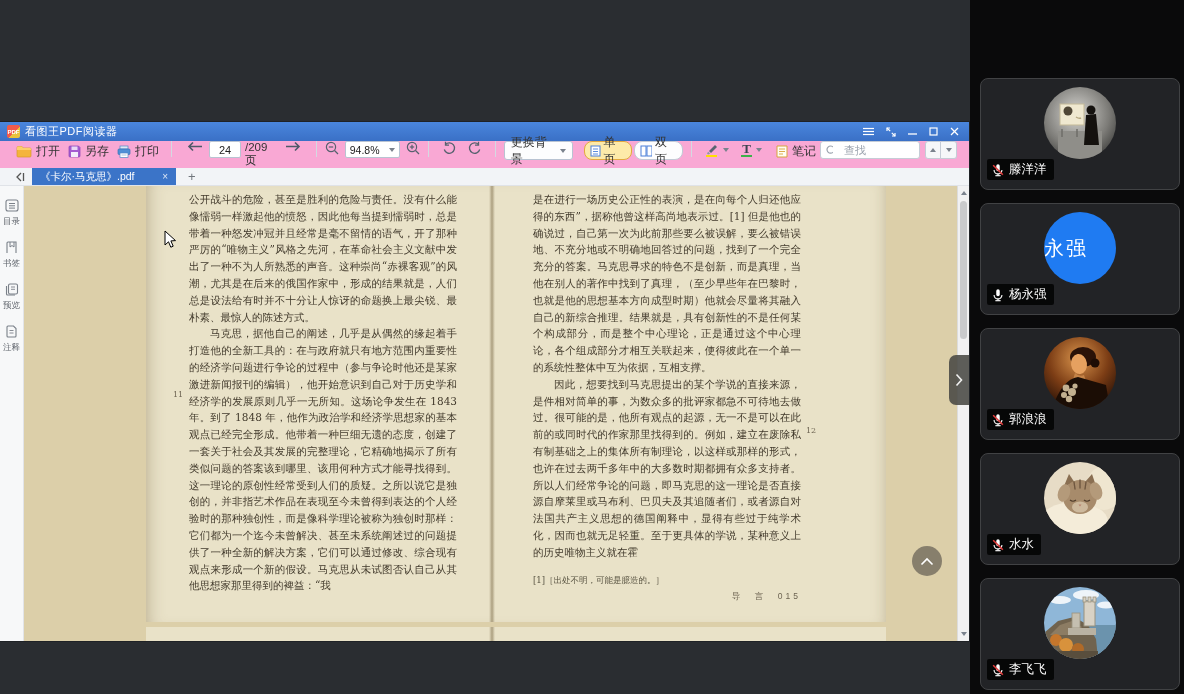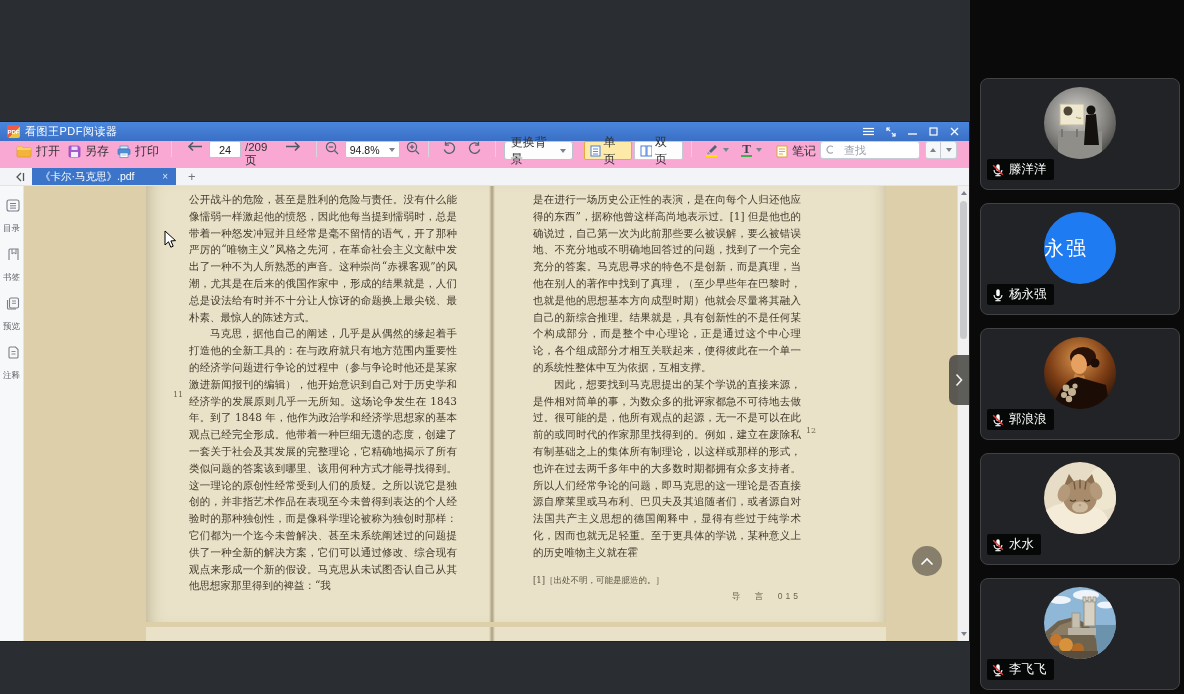--- a/index.html
+++ b/index.html
@@ -24,21 +24,21 @@
             font-size:11px;text-align:center;color:#222;padding:0;}
   .page-total{font-size:11.5px;color:#333;margin-left:4px;}
   .zoom-box{width:58px;height:17px;border:1px solid #b9c3d2;border-radius:2px;background:#fff;
             display:flex;align-items:center;justify-content:space-between;padding:0 4px;font-size:10.5px;color:#222;}
   .chev-down{width:0;height:0;border-left:3px solid transparent;border-right:3px solid transparent;
              border-top:4px solid #7a828d;}
   .chev-up{width:0;height:0;border-left:3px solid transparent;border-right:3px solid transparent;
            border-bottom:4px solid #7a828d;}
   .bg-btn{height:19px;border:1px solid #b9c3d2;border-radius:3px;background:#fdfdfe;display:flex;
           align-items:center;gap:5px;padding:0 6px;font-size:12px;color:#333;}
-  .view-btn{height:19px;border:1px solid #c3cad6;border-radius:2px;background:#fdfdfe;display:flex;
+  .view-btn{height:19px;border:1px solid #c3cad6;border-radius:8px;background:#fdfdfe;display:flex;
             align-items:center;gap:3px;padding:0 5px;font-size:12px;color:#333;}
   .view-btn.active{background:#fdeaa9;border-color:#e3a93f;}
   .t-underline{font-family:"Liberation Serif",serif;font-weight:bold;font-size:13px;color:#3c4450;
                border-bottom:2px solid #3cb24a;line-height:12px;padding:0 1px;}
   .search-wrap{margin-left:auto;display:flex;align-items:center;}
   .search-box{width:100px;height:18px;border:1px solid #c5ccd6;border-radius:3px;background:#fff;
               display:flex;align-items:center;padding:0 5px;gap:4px;}
   .search-box input{border:0;outline:0;width:70px;font-size:11px;color:#333;background:transparent;margin-left:7px;}
   .search-box input::placeholder{color:#9aa2ad;}
   .spin{display:flex;margin-left:5px;}
@@ -50,21 +50,21 @@
   .collapse-btn{width:24px;display:flex;align-items:center;justify-content:center;color:#555;font-size:10px;}
   .tab-active{width:144px;background:#3b74c8;color:#fff;font-size:10.5px;display:flex;align-items:center;
               padding:0 8px;}
   .tab-active .tab-label{flex:1;white-space:nowrap;overflow:hidden;}
   .tab-close{color:#dce6f5;font-size:10px;margin-left:4px;}
   .newtab{display:flex;align-items:center;color:#70757c;font-size:13px;margin-left:12px;}
   
   .wbody{flex:1;display:flex;position:relative;overflow:hidden;}
   .rail{width:24px;background:#f7f8f9;border-right:1px solid #e2e4e8;display:flex;flex-direction:column;
         align-items:center;padding-top:13px;gap:13px;flex:0 0 auto;}
-  .rail-item{display:flex;flex-direction:column;align-items:flex-end;gap:11px;color:#5f646c;font-size:8.5px;}
+  .rail-item{display:flex;flex-direction:column;align-items:center;gap:4px;color:#5f646c;font-size:8.5px;}
   .canvas{flex:1;position:relative;background:#dccfa9;overflow:hidden;}
   .page{position:absolute;background:#e9e2c8;}
   .pg-left{left:122px;top:0;width:346px;height:436px;box-shadow:inset 14px 0 18px -14px rgba(110,90,50,.45);}
   .pg-right{left:468px;top:0;width:394px;height:436px;box-shadow:inset -10px 0 16px -12px rgba(110,90,50,.4);}
   .pg-divider{position:absolute;left:465px;top:0;width:6px;height:436px;
       background:linear-gradient(90deg,rgba(120,100,60,0),rgba(110,92,55,.5),rgba(120,100,60,0));}
   .sliver{position:absolute;top:441px;height:16px;background:#e9e2c8;}
   .sliver.l{left:122px;width:346px;}
   .sliver.r{left:468px;width:394px;}
   .sliver-div{position:absolute;left:465px;top:441px;width:6px;height:16px;

